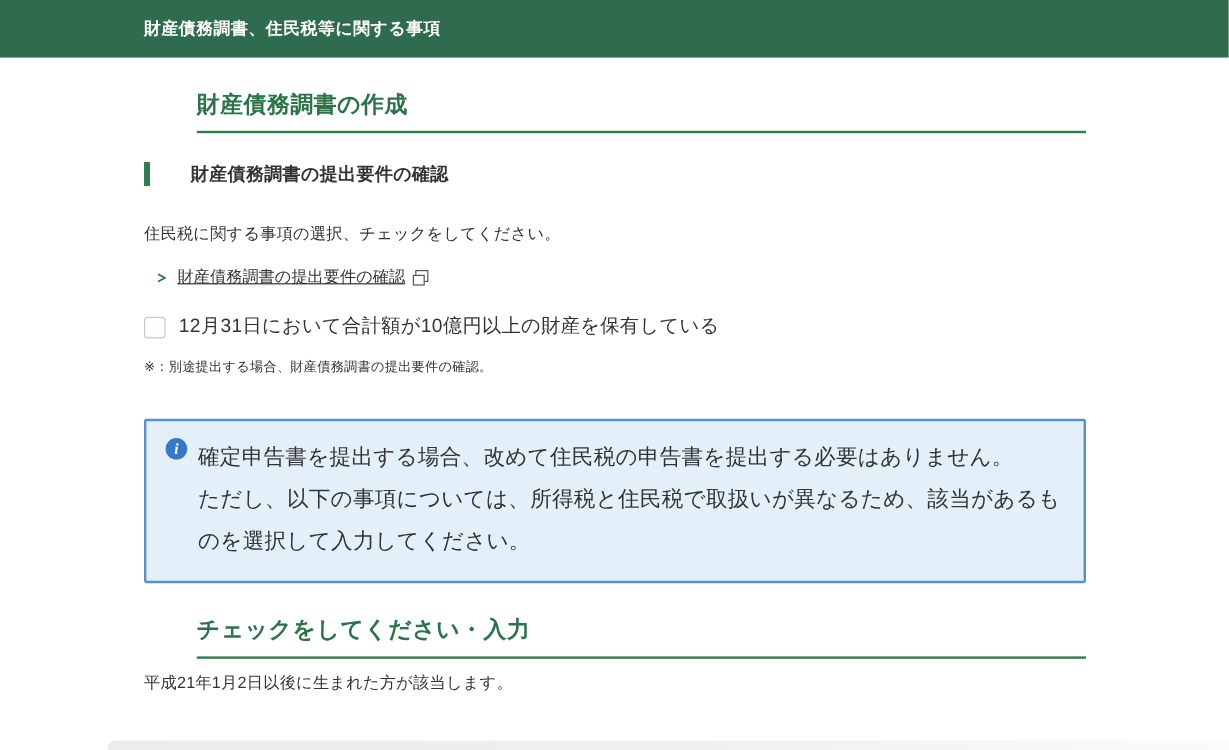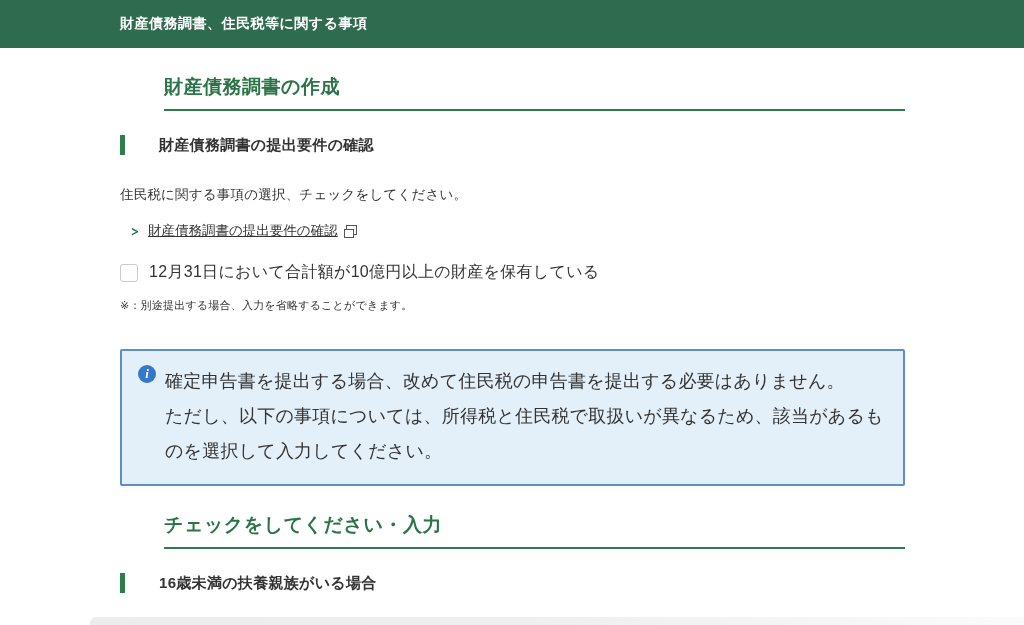--- a/index.html
+++ b/index.html
@@ -207,33 +207,30 @@
     <span class="chevron">＞</span>
     <a class="detail-link">財産債務調書の提出要件の確認</a>
     <span class="ext-icon"></span>
   </div>
 
   <div class="checkbox-row">
     <span class="checkbox" role="checkbox" aria-checked="false"></span>
     <span class="checkbox-label">12月31日において合計額が10億円以上の財産を保有している</span>
   </div>
 
-  <p class="note-text">※：別途提出する場合、入力を省略することができます。</p>
+  <p class="note-text">※：別途提出する場合、財産債務調書の提出要件の確認。</p>
 
   <div class="info-box">
     <span class="info-icon">i</span>
     <div class="info-lines">
       <span>確定申告書を提出する場合、改めて住民税の申告書を提出する必要はありません。</span><br>
       <span>ただし、以下の事項については、所得税と住民税で取扱いが異なるため、該当があるものを選択して入力してください。</span>
     </div>
   </div>
 
   <h1 class="page-heading">チェックをしてください・入力</h1>
 
-  <div class="section-title">
-    <span class="bar"></span>
-    <span class="txt">16歳未満の扶養親族がいる場合</span>
-  </div>
-
+
+  <p class="body-text">平成21年1月2日以後に生まれた方が該当します。</p>
 
 </main>
 
 <div class="footer-strip"></div>
 
 </body></html>

